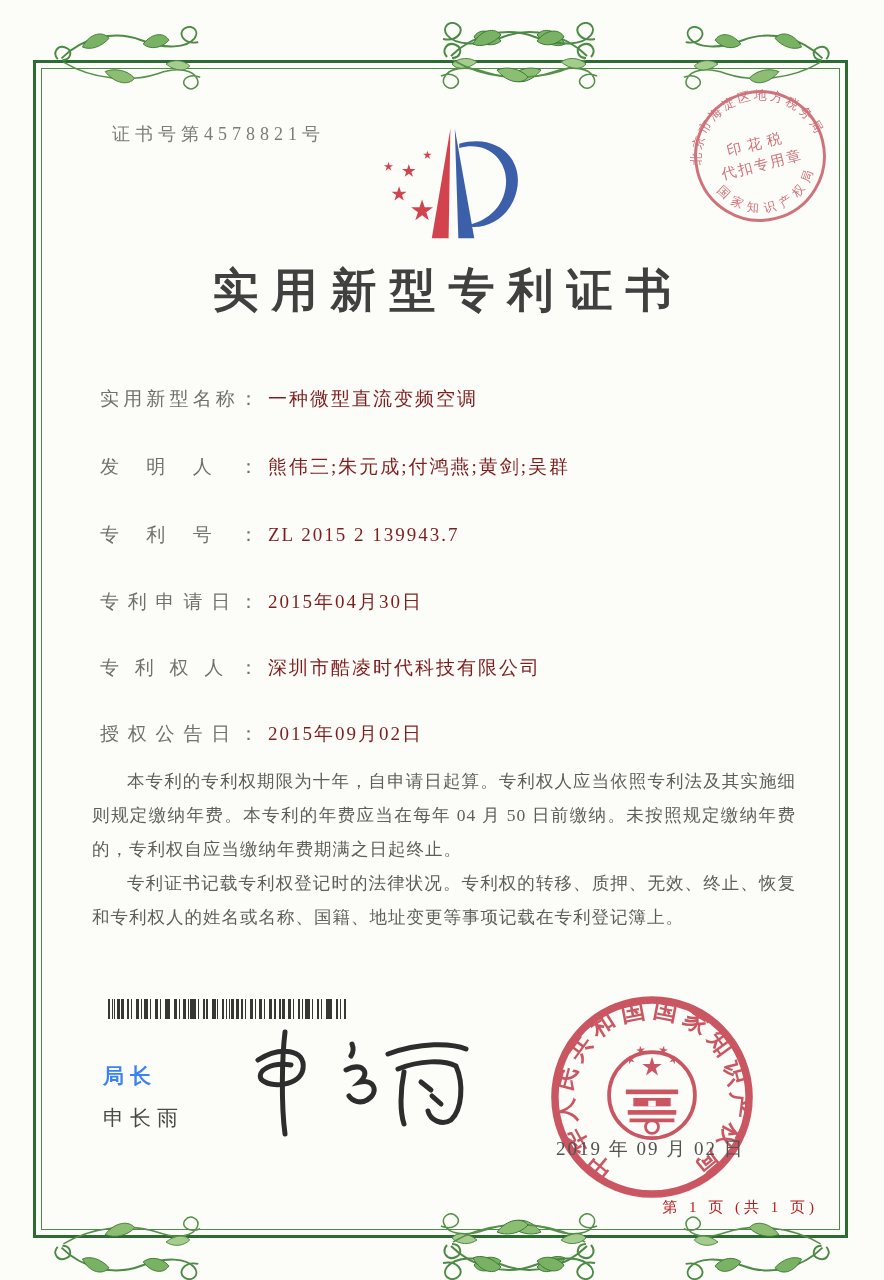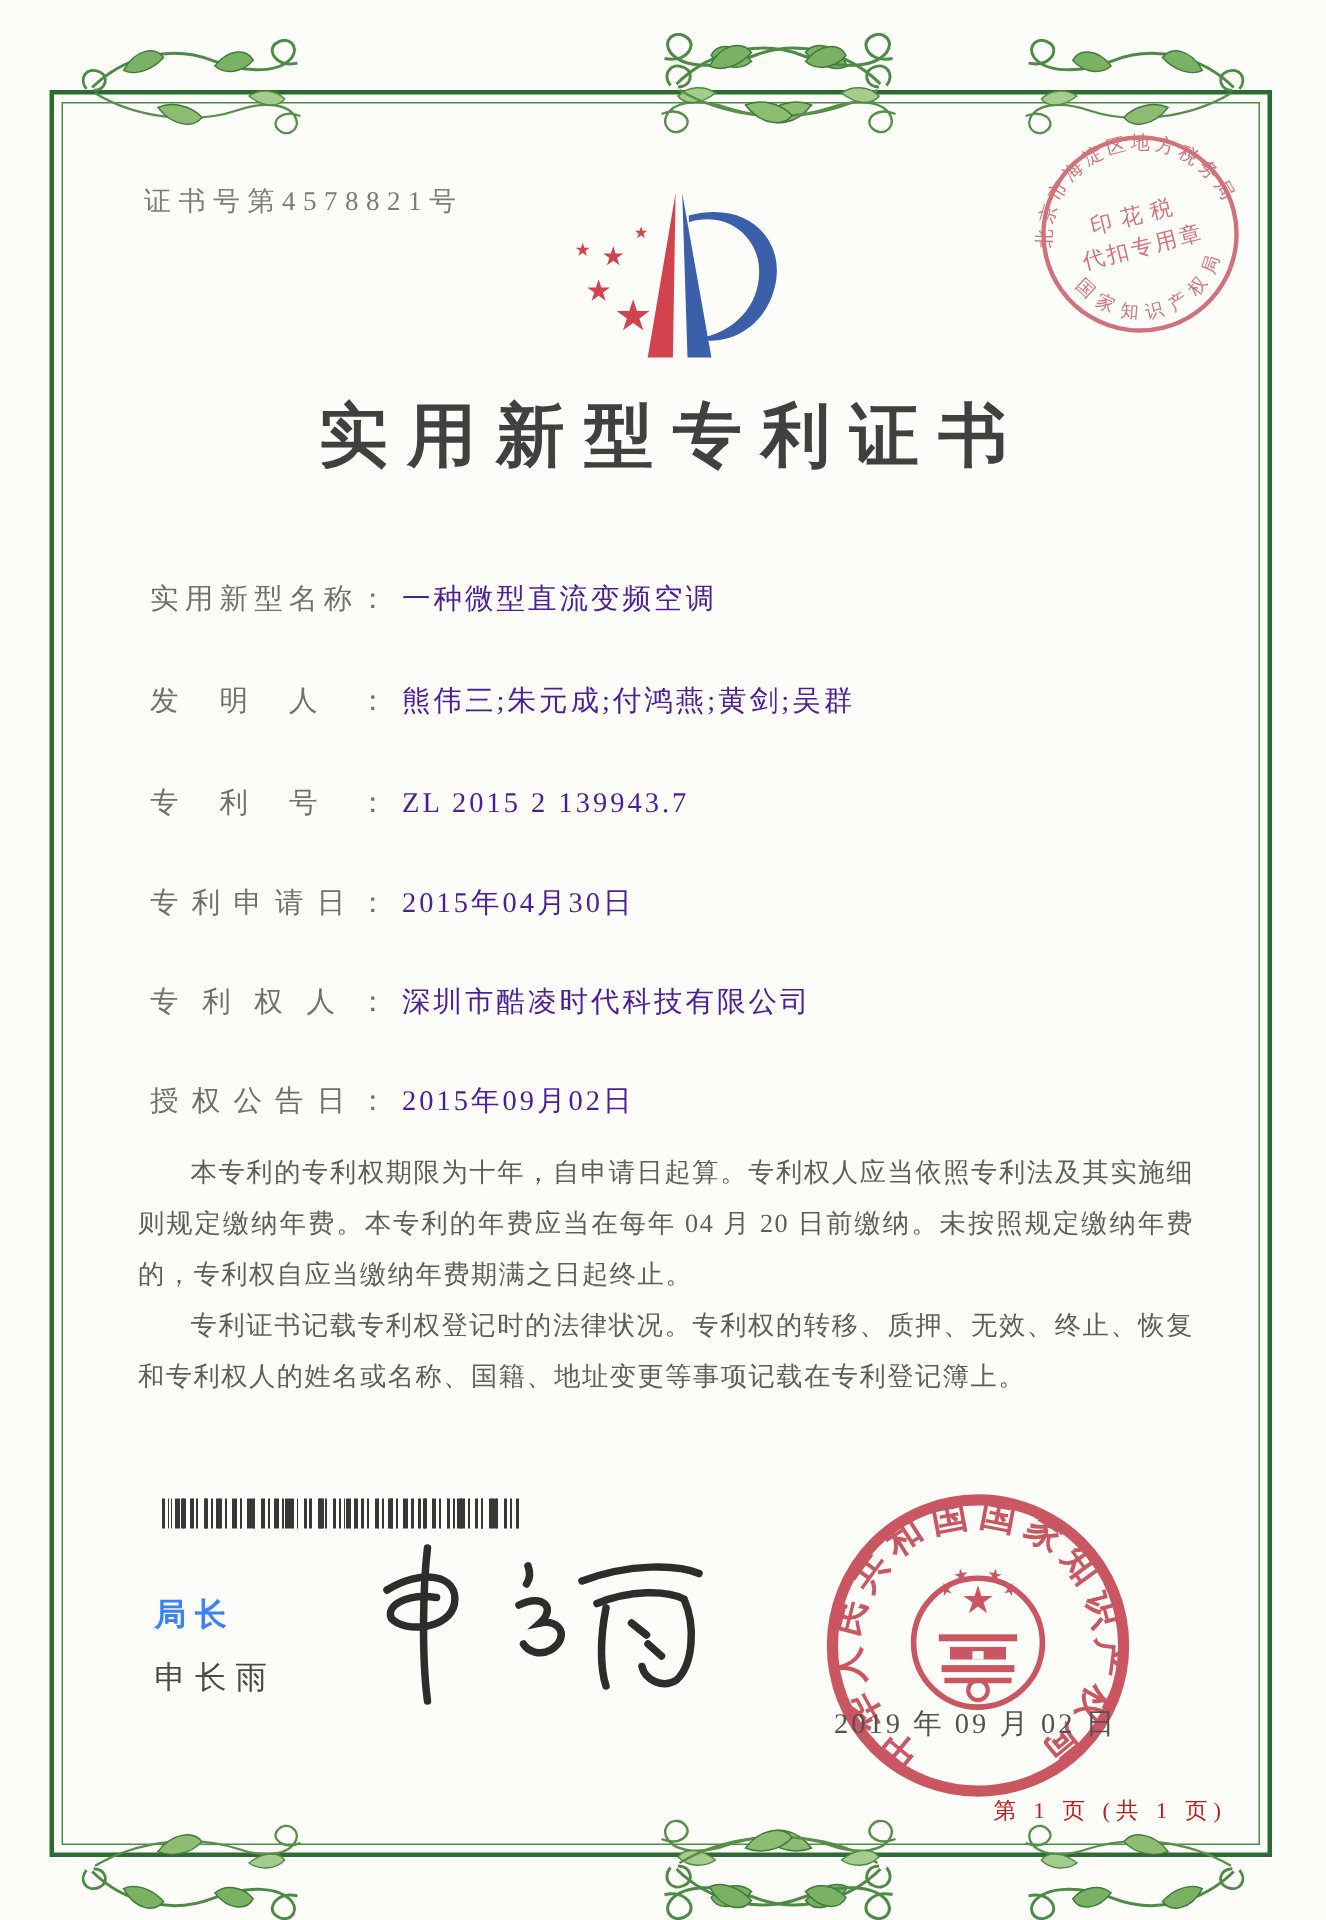--- a/index.html
+++ b/index.html
@@ -16,40 +16,40 @@
     border:3px solid #2e6b33;
   }
   .frame-inner{
     left:5px;top:5px;right:5px;bottom:5px;position:absolute;
     border:1px solid #4d8a47;
   }
   .ornament{pointer-events:none;}
 
   
   .cert-no{
-    left:96px;top:122px;
+    left:112px;top:122px;
     font-size:18px;color:#7b7b78;letter-spacing:5px;
   }
   .logo-box{left:358px;top:126px;width:160px;height:115px;}
 
   .tax-seal{left:682px;top:78px;width:156px;height:156px;transform:rotate(-14deg);opacity:.8;}
 
   .doc-title{
     left:44px;top:260px;width:809px;text-align:center;
     font-size:46px;font-weight:bold;color:#404040;letter-spacing:13px;
   }
 
   
   .field{left:100px;width:660px;font-size:19px;color:#6b6b68;white-space:nowrap;}
   .field .lab{
     display:inline-block;width:158px;
     text-align:justify;text-align-last:justify;
     color:#70706c;
   }
-  .field .val{margin-left:10px;letter-spacing:2px;color:#4c1d95;}
+  .field .val{margin-left:10px;letter-spacing:2px;color:#7f1d1d;}
   .f0{top:386px;} .f1{top:454px;} .f2{top:522px;}
   .f3{top:589px;} .f4{top:655px;} .f5{top:721px;}
 
   
   .body-text{
     left:92px;top:764px;width:704px;
     font-size:17.5px;line-height:34px;color:#5e5e5a;
     text-align:justify;letter-spacing:1px;
   }
   .body-text p{margin:0;text-indent:2em;}
@@ -166,21 +166,21 @@
   <span class="lab">专利申请日：</span><span class="val">2015年04月30日</span>
 </div>
 <div class="abs field f4">
   <span class="lab">专利权人：</span><span class="val">深圳市酷凌时代科技有限公司</span>
 </div>
 <div class="abs field f5">
   <span class="lab">授权公告日：</span><span class="val">2015年09月02日</span>
 </div>
 
 <div class="abs body-text">
-  <p>本专利的专利权期限为十年，自申请日起算。专利权人应当依照专利法及其实施细则规定缴纳年费。本专利的年费应当在每年 04 月 20 日前缴纳。未按照规定缴纳年费的，专利权自应当缴纳年费期满之日起终止。</p>
+  <p>本专利的专利权期限为十年，自申请日起算。专利权人应当依照专利法及其实施细则规定缴纳年费。本专利的年费应当在每年 04 月 50 日前缴纳。未按照规定缴纳年费的，专利权自应当缴纳年费期满之日起终止。</p>
   <p>专利证书记载专利权登记时的法律状况。专利权的转移、质押、无效、终止、恢复和专利权人的姓名或名称、国籍、地址变更等事项记载在专利登记簿上。</p>
 </div>
 
 <div class="abs barcode"></div>
 
 <div class="abs role-label">局长</div>
 <div class="abs commissioner-name">申长雨</div>
 
 <svg class="abs signature-box" viewBox="0 0 255 125">
   <g fill="none" stroke="#2d2d2d" stroke-width="5" stroke-linecap="round">

